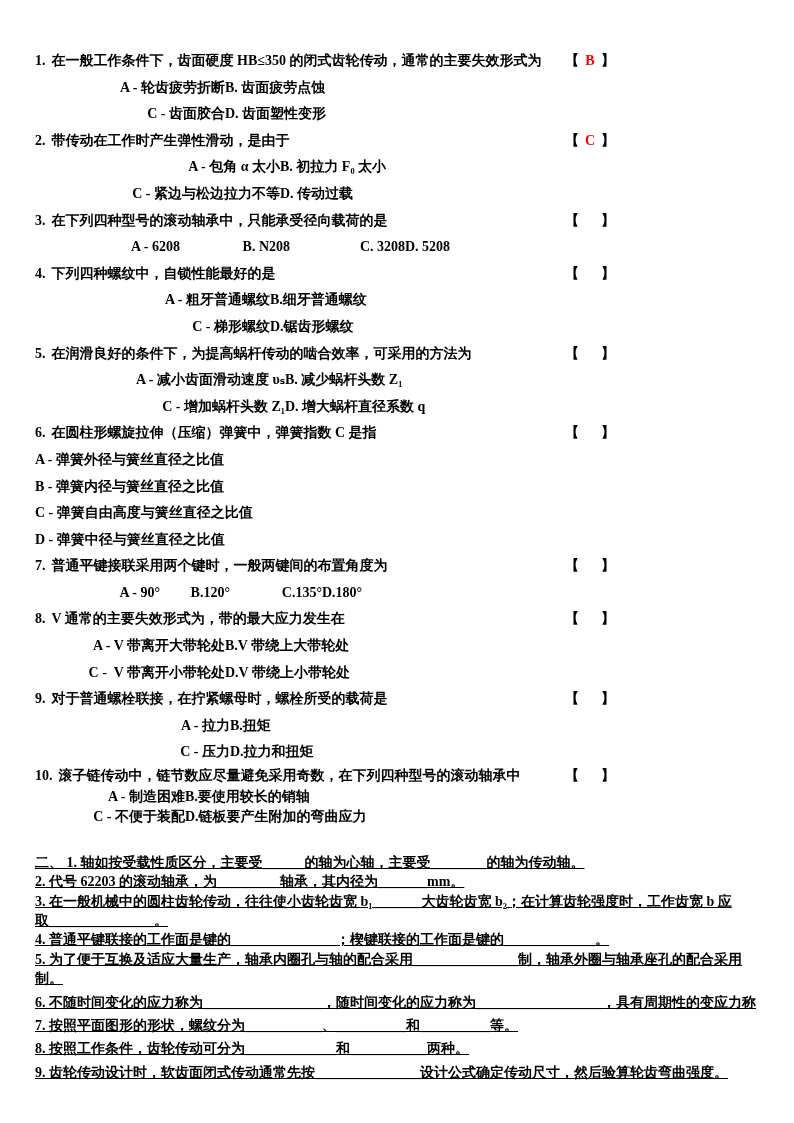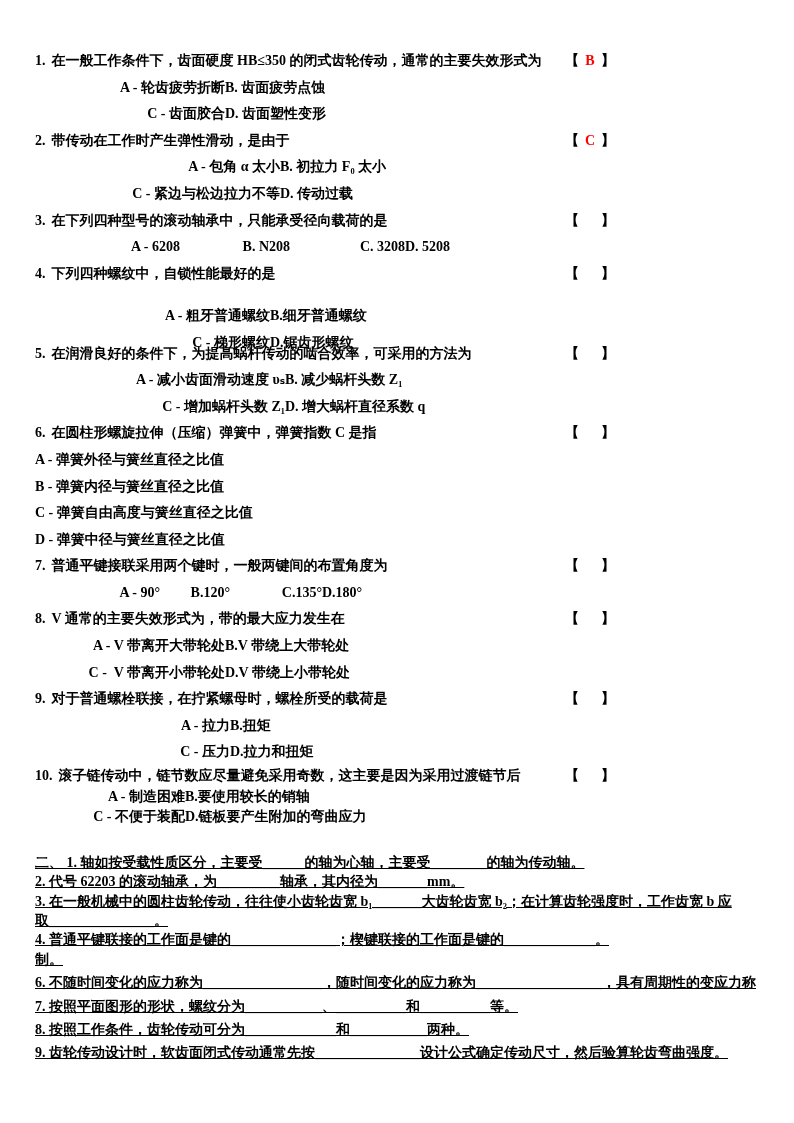--- a/index.html
+++ b/index.html
@@ -10,21 +10,21 @@
         box-sizing:border-box;padding:48px 20px 0 35px;overflow:hidden;}
   .line{position:relative;white-space:pre;height:26.6px;line-height:26.6px;}
   .tight .line{height:20.6px;line-height:20.6px;}
   .qnum{margin-right:6px;}
   .bracket{position:absolute;left:530px;top:0;}
   .ans{display:inline-block;min-width:22px;text-align:center;color:#ff0000;}
   .opt{display:inline-block;white-space:pre;text-align:right;}
   .ind30{padding-left:30px;} .ind33{padding-left:33px;} .ind40{padding-left:40px;} .ind50{padding-left:50px;} .ind55{padding-left:55px;}
   .q1r .c0{width:157px;} .q2r .c0{width:212px;}
   .q3r .c0{width:112px;} .q3r .c1{width:110px;} .q3r .c2{width:115px;}
-  .q4r .c0{width:185px;margin-top:16px;} .q5r .c0{width:195px;}
+  .q4r .c0{width:185px;} .q5r .c0{width:195px;}
   .q7r .c0{width:83px;margin-left:12px;} .q7r .c1{width:70px;} .q7r .c2{width:92px;}
   .q8r .c0{width:157px;} .q9r .c0{width:145px;} .q10r .c0{width:110px;}
   .s2{margin-top:25px;}
   .s2 .line{height:19.4px;line-height:19.4px;text-decoration:underline;}
   .s2 .mt{margin-top:4px;}
 </style>
 </head>
 <body>
 
 <div class="page">
@@ -79,33 +79,34 @@
       <div class="line ind33 q8r"><span class="opt c0">C -  V 带离开小带轮处</span><span class="opt">D.V 带绕上小带轮处</span></div>
     </div>
 
     <div>
       <div class="line"><span class="qnum">9.</span><span>对于普通螺栓联接，在拧紧螺母时，螺栓所受的载荷是</span><span class="bracket"><span>【</span><span class="ans"></span><span>】</span></span></div>
       <div class="line ind50 q9r"><span class="opt c0">A - 拉力</span><span class="opt">B.扭矩</span></div>
       <div class="line ind50 q9r"><span class="opt c0">C - 压力</span><span class="opt">D.拉力和扭矩</span></div>
     </div>
 
     <div class="tight">
-      <div class="line"><span class="qnum">10.</span><span>滚子链传动中，链节数应尽量避免采用奇数，这主要是因为采用过渡链节后</span><span class="bracket"><span>【</span><span class="ans"></span><span>】</span></span></div>
+      <div class="line"><span class="qnum">10.</span><span>滚子链传动中，链节数应尽量避免采用奇数，在下列四种型号的滚动轴承中</span><span class="bracket"><span>【</span><span class="ans"></span><span>】</span></span></div>
       <div class="line ind40 q10r"><span class="opt c0">A - 制造困难</span><span class="opt">B.要使用较长的销轴</span></div>
       <div class="line ind40 q10r"><span class="opt c0">C - 不便于装配</span><span class="opt">D.链板要产生附加的弯曲应力</span></div>
     </div>
 
   </div>
 
   <div class="s2">
     <div class="line">二、 1. 轴如按受载性质区分，主要受______的轴为心轴，主要受________的轴为传动轴。</div>
     <div class="line">2. 代号 62203 的滚动轴承，为_________轴承，其内径为_______mm。</div>
     <div class="line">3. 在一般机械中的圆柱齿轮传动，往往使小齿轮齿宽 b₁_______大齿轮齿宽 b₂；在计算齿轮强度时，工作齿宽 b 应</div>
     <div class="line">取_______________。</div>
     <div class="line">4. 普通平键联接的工作面是键的_______________；楔键联接的工作面是键的_____________。</div>
+    <div class="line">5. 为了便于互换及适应大量生产，轴承内圈孔与轴的配合采用_______________制，轴承外圈与轴承座孔的配合采用</div>
     <div class="line">制。</div>
     <div class="line mt">6. 不随时间变化的应力称为_________________，随时间变化的应力称为__________________，具有周期性的变应力称</div>
     <div class="line mt">7. 按照平面图形的形状，螺纹分为___________、__________和__________等。</div>
     <div class="line mt">8. 按照工作条件，齿轮传动可分为_____________和___________两种。</div>
     <div class="line mt">9. 齿轮传动设计时，软齿面闭式传动通常先按_______________设计公式确定传动尺寸，然后验算轮齿弯曲强度。</div>
   </div>
 
 </div>
 
 </body></html>

